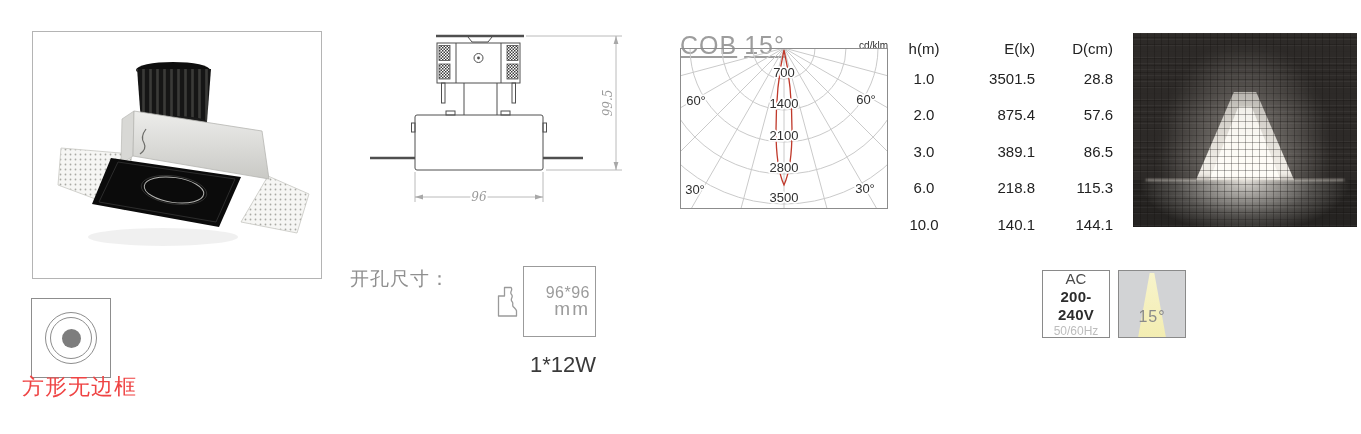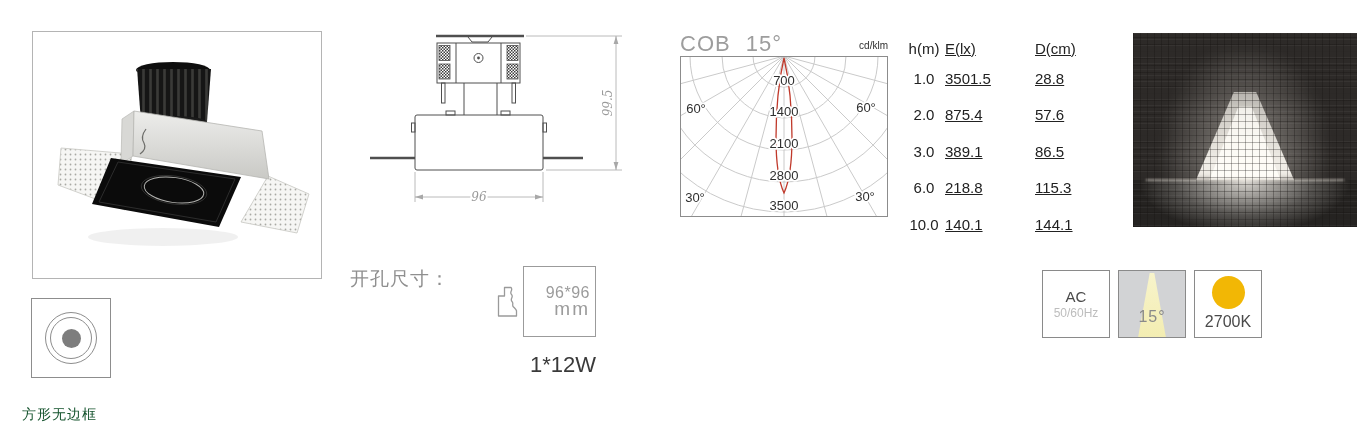--- a/index.html
+++ b/index.html
@@ -12,54 +12,54 @@
   .product-box svg{display:block;}
 
   
   .shape-box{left:31px;top:298px;width:80px;height:80px;border:1px solid #8d8d8d;
              display:flex;align-items:center;justify-content:center;box-sizing:border-box;}
   .circ-o{width:50px;height:50px;border:1px solid #8d8d8d;border-radius:50%;
           display:flex;align-items:center;justify-content:center;}
   .circ-i{width:40px;height:40px;border:1px solid #8d8d8d;border-radius:50%;
           display:flex;align-items:center;justify-content:center;}
   .circ-dot{width:19px;height:19px;background:#7d7d7d;border-radius:50%;}
-  .caption{left:22px;top:406px;font-size:14px;color:#14532d;letter-spacing:1px;}
+  .caption{left:22px;top:372px;font-size:22px;color:#ef4444;letter-spacing:1px;}
 
   
   .drawing{left:370px;top:20px;width:260px;height:200px;}
   .dimtext{font:italic 12px "DejaVu Serif",serif;fill:#9a9a9a;paint-order:stroke;stroke:#fff;stroke-width:4px;}
 
   
   .cut-label{left:350px;top:266px;font-size:19px;color:#8f8f8f;letter-spacing:1px;font-family:Liberation Mono, monospace;}
   .cut-icon{left:496px;top:284px;}
   .size-box{left:523px;top:266px;width:73px;height:71px;border:1.5px solid #9b9b9b;color:#9b9b9b;
             display:flex;flex-direction:column;justify-content:center;align-items:flex-end;
             padding:0 5px;box-sizing:border-box;background:#fff;}
   .size-line1{font-size:16px;letter-spacing:.5px;}
   .size-line2{font-size:19px;margin-top:-4px;letter-spacing:2px;}
   .wattage{left:530px;top:352px;font-size:22px;color:#3a3a3a;}
 
   
-  .pm-title{left:680px;top:31px;font-size:22px;color:#9d9d9d;letter-spacing:1px;display:flex;gap:15px;}
+  .pm-title{left:680px;top:31px;font-size:25px;color:#9d9d9d;letter-spacing:1px;display:flex;gap:7px;text-decoration:underline;}
   .pm-unit{left:810px;top:40px;width:78px;text-align:right;font-size:10px;color:#2f2f2f;}
-  .polar{left:680px;top:56px;width:208px;height:161px;}
+  .polar{left:680px;top:48px;width:208px;height:161px;}
   .polar svg{display:block;}
   .polar .grid{stroke:#cacaca;fill:none;stroke-width:1;}
   .polar .frame{stroke:#8c8c8c;fill:none;stroke-width:1;}
   .polar text{font-family:"Liberation Sans",sans-serif;font-size:13px;fill:#2f2f2f;
               paint-order:stroke;stroke:#fff;stroke-width:3.5px;stroke-linejoin:round;}
   .polar .beam{stroke:#c0392b;fill:none;stroke-width:1.3;}
 
   
   .spec-table{left:903px;top:36px;width:210px;display:grid;
               grid-template-columns:42px 90px 78px;grid-template-rows:24px repeat(5,36.5px);
               font-size:15px;color:#222;}
   .spec-table div{align-self:center;}
   .spec-table .c1{text-align:center;}
-  .spec-table .c2,.spec-table .c3{text-align:left;text-decoration:underline;}
+  .spec-table .c2,.spec-table .c3{text-align:right;}
 
   
   .photo{left:1133px;top:33px;width:224px;height:194px;background:#2d2a28;overflow:hidden;}
   .photo>div{position:absolute;}
   .ph-halo{left:14%;top:8%;width:72%;height:72%;
            background:radial-gradient(ellipse at 50% 82%,rgba(250,244,235,.5) 0%,rgba(250,244,235,.14) 55%,transparent 76%);
            filter:blur(6px);}
   .ph-cone{left:0;top:0;width:100%;height:76%;
            clip-path:polygon(45% 40%,55% 40%,72% 100%,28% 100%);
            background:linear-gradient(to bottom,rgba(250,246,238,.30) 0%,rgba(252,249,242,.92) 88%);
@@ -284,25 +284,22 @@
     <div class="ph-cone"></div>
     <div class="ph-cone2"></div>
     <div class="ph-floor"></div>
     <div class="ph-line"></div>
     <div class="ph-grid"></div>
   </div>
 
   <div class="abs badges">
     <div class="badge">
       <div class="b-ac1">AC</div>
+      <div class="b-ac2">200-240V</div>
       <div class="b-ac3">50/60Hz</div>
     </div>
     <div class="badge badge-beam">
       <div class="b-cone"></div>
       <div class="b-beam-label">15°</div>
     </div>
-    <div class="badge">
-      <div class="b-dot"></div>
-      <div class="b-cct">2700K</div>
-    </div>
   </div>
 
 </div>
 
 </body></html>

